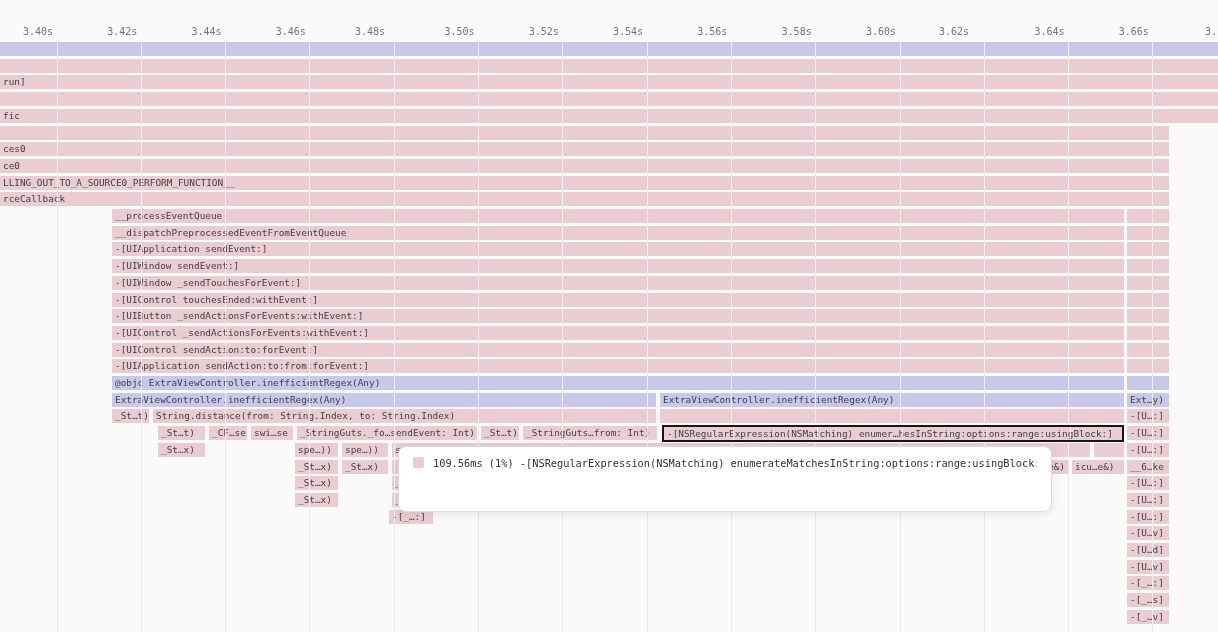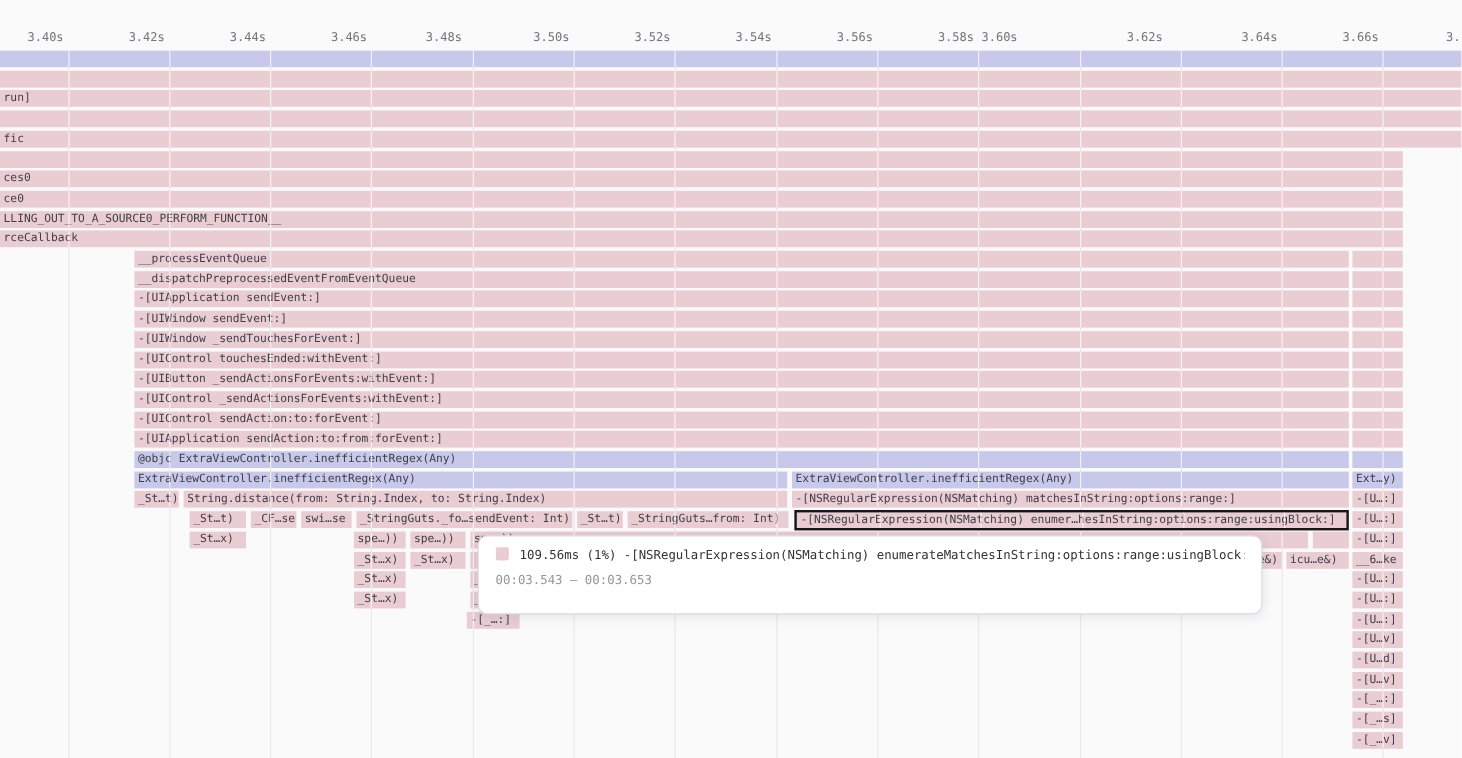--- a/index.html
+++ b/index.html
@@ -169,21 +169,21 @@
       </div>
       <div class="frame app" style="left: 112px; width: 1012px; top: 376px; height: 14px;"><span class="flabel">@objc ExtraViewController.inefficientRegex(Any)</span><i class="gl" style="left: 28.8px;"></i><i class="gl" style="left: 113.1px;"></i><i class="gl" style="left: 197.4px;"></i><i class="gl" style="left: 281.7px;"></i><i class="gl" style="left: 366px;"></i><i class="gl" style="left: 450.3px;"></i><i class="gl" style="left: 534.6px;"></i><i class="gl" style="left: 618.9px;"></i><i class="gl" style="left: 703.2px;"></i><i class="gl" style="left: 787.5px;"></i><i class="gl" style="left: 871.8px;"></i><i class="gl" style="left: 956.1px;"></i></div>
       <div class="frame app" style="left: 1127px; width: 42px; top: 376px; height: 14px;">
         <i class="gl" style="left: 25.4px;"></i>
       </div>
       <div class="frame app" style="left: 112px; width: 544px; top: 392.7px; height: 14px;"><span class="flabel">ExtraViewController.inefficientRegex(Any)</span><i class="gl" style="left: 28.8px;"></i><i class="gl" style="left: 113.1px;"></i><i class="gl" style="left: 197.4px;"></i><i class="gl" style="left: 281.7px;"></i><i class="gl" style="left: 366px;"></i><i class="gl" style="left: 450.3px;"></i><i class="gl" style="left: 534.6px;"></i></div>
       <div class="frame app" style="left: 660px; width: 464px; top: 392.7px; height: 14px;"><span class="flabel">ExtraViewController.inefficientRegex(Any)</span><i class="gl" style="left: 70.9px;"></i><i class="gl" style="left: 155.2px;"></i><i class="gl" style="left: 239.5px;"></i><i class="gl" style="left: 323.8px;"></i><i class="gl" style="left: 408.1px;"></i></div>
       <div class="frame app" style="left: 1127px; width: 42px; top: 392.7px; height: 14px;"><span class="flabel">Ext…y)</span><i class="gl" style="left: 25.4px;"></i></div>
       <div class="frame sys" style="left: 112px; width: 37px; top: 409.4px; height: 14px;"><span class="flabel">_St…t)</span><i class="gl" style="left: 28.8px;"></i></div>
       <div class="frame sys" style="left: 153px; width: 503px; top: 409.4px; height: 14px;"><span class="flabel">String.distance(from: String.Index, to: String.Index)</span><i class="gl" style="left: 72.1px;"></i><i class="gl" style="left: 156.4px;"></i><i class="gl" style="left: 240.7px;"></i><i class="gl" style="left: 325px;"></i><i class="gl" style="left: 409.3px;"></i><i class="gl" style="left: 493.6px;"></i></div>
-      <div class="frame sys" style="left: 660px; width: 464px; top: 409.4px; height: 14px;"><span class="flabel">-[NSRegularExpression(NSMatching) matchesInString:options:range:]</span><i class="gl" style="left: 70.9px;"></i><i class="gl" style="left: 155.2px;"></i><i class="gl" style="left: 239.5px;"></i><i class="gl" style="left: 323.8px;"></i><i class="gl" style="left: 408.1px;"></i></div>
+      <div class="frame sys" style="left: 660px; width: 464px; top: 409.4px; height: 14px;"><i class="gl" style="left: 70.9px;"></i><i class="gl" style="left: 155.2px;"></i><i class="gl" style="left: 239.5px;"></i><i class="gl" style="left: 323.8px;"></i><i class="gl" style="left: 408.1px;"></i></div>
       <div class="frame sys" style="left: 1127px; width: 42px; top: 409.4px; height: 14px;"><span class="flabel">-[U…:]</span><i class="gl" style="left: 25.4px;"></i></div>
       <div class="frame sys" style="left: 158px; width: 47px; top: 426.1px; height: 14px;"><span class="flabel">_St…t)</span></div>
       <div class="frame sys" style="left: 209px; width: 38px; top: 426.1px; height: 14px;"><span class="flabel">_CF…se</span><i class="gl" style="left: 16.1px;"></i></div>
       <div class="frame sys" style="left: 251px; width: 42px; top: 426.1px; height: 14px;"><span class="flabel">swi…se</span></div>
       <div class="frame sys" style="left: 297px; width: 180px; top: 426.1px; height: 14px;"><span class="flabel">_StringGuts._fo…sendEvent: Int)</span><i class="gl" style="left: 12.4px;"></i><i class="gl" style="left: 96.7px;"></i></div>
       <div class="frame sys" style="left: 481px; width: 38px; top: 426.1px; height: 14px;"><span class="flabel">_St…t)</span></div>
       <div class="frame sys" style="left: 523px; width: 134px; top: 426.1px; height: 14px;"><span class="flabel">_StringGuts…from: Int)</span><i class="gl" style="left: 39.3px;"></i><i class="gl" style="left: 123.6px;"></i></div>
       <div class="frame sys selected" style="left: 662px; width: 462px; top: 425.1px; height: 17px;"><span class="flabel">-[NSRegularExpression(NSMatching) enumer…hesInString:options:range:usingBlock:]</span><i class="gl" style="left: 68.9px;"></i><i class="gl" style="left: 153.2px;"></i><i class="gl" style="left: 237.5px;"></i><i class="gl" style="left: 321.8px;"></i><i class="gl" style="left: 406.1px;"></i></div>
       <div class="frame sys" style="left: 1127px; width: 42px; top: 426.1px; height: 14px;"><span class="flabel">-[U…:]</span><i class="gl" style="left: 25.4px;"></i></div>
       <div class="frame sys" style="left: 158px; width: 47px; top: 442.8px; height: 14px;"><span class="flabel">_St…x)</span></div>
@@ -216,25 +216,24 @@
       <div class="tick" style="left: -17px;">3.40s</div>
       <div class="tick" style="left: 67.3px;">3.42s</div>
       <div class="tick" style="left: 151.6px;">3.44s</div>
       <div class="tick" style="left: 235.9px;">3.46s</div>
       <div class="tick" style="left: 315px;">3.48s</div>
       <div class="tick" style="left: 404.5px;">3.50s</div>
       <div class="tick" style="left: 488.8px;">3.52s</div>
       <div class="tick" style="left: 573.1px;">3.54s</div>
       <div class="tick" style="left: 657.4px;">3.56s</div>
       <div class="tick" style="left: 741.7px;">3.58s</div>
-      <div class="tick" style="left: 778px;">3.60s</div>
+      <div class="tick" style="left: 826px;">3.60s</div>
       <div class="tick" style="left: 899px;">3.62s</div>
       <div class="tick" style="left: 994.6px;">3.64s</div>
       <div class="tick" style="left: 1078.9px;">3.66s</div>
       <div class="tick-partial" style="left: 1205px;">3.</div>
     </div>
   <div class="tooltip">
     <div class="tt-line1">
       <span class="swatch"></span><span>109.56ms</span>&nbsp;<span>(1%)</span>&nbsp;<span>-[NSRegularExpression(NSMatching) enumerateMatchesInString:options:range:usingBlock:]</span>
     </div>
-    <div class="tt-range">00:03.543 — 00:03.653</div>
   </div>
 </div>
 
 </body></html>

